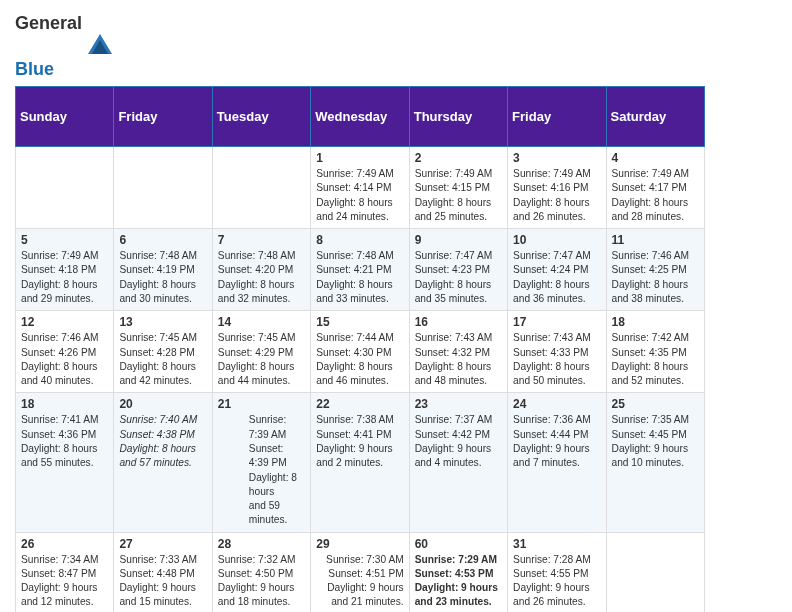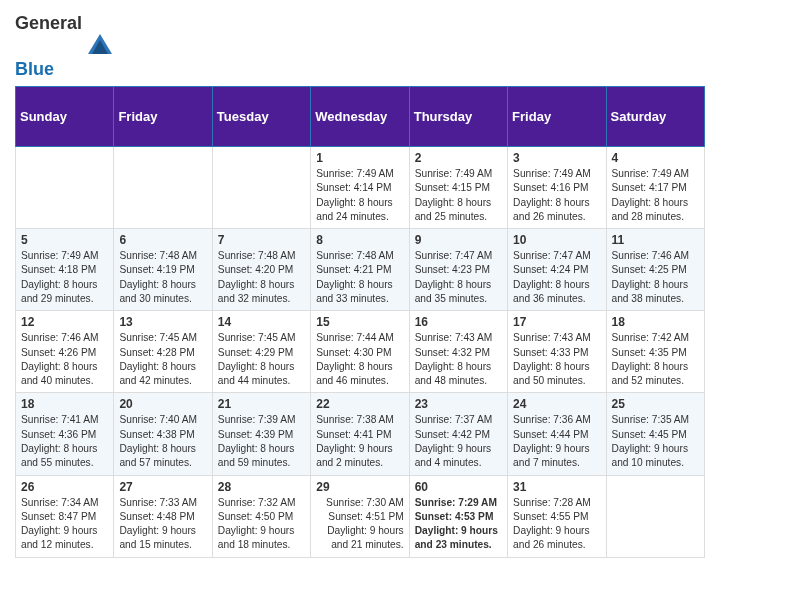--- a/index.html
+++ b/index.html
@@ -269,28 +269,28 @@
         <tr>
           <td>
             <span class="day-number">18</span>
             <div class="day-info" style="white-space: pre-line;">Sunrise: 7:41 AM
 Sunset: 4:36 PM
 Daylight: 8 hours
 and 55 minutes.</div>
           </td>
           <td>
             <span class="day-number">20</span>
-            <div class="day-info" style="white-space: pre-line;">Sunrise: 7:40 AM
+            <div class="day-info" style="white-space: pre-line; font-style: italic;">Sunrise: 7:40 AM
 Sunset: 4:38 PM
 Daylight: 8 hours
 and 57 minutes.</div>
           </td>
           <td>
             <span class="day-number">21</span>
-            <div class="day-info" style="white-space: pre-line;">Sunrise: 7:39 AM
+            <div class="day-info" style="white-space: pre-line; margin-left: 31px;">Sunrise: 7:39 AM
 Sunset: 4:39 PM
 Daylight: 8 hours
 and 59 minutes.</div>
           </td>
           <td>
             <span class="day-number">22</span>
             <div class="day-info" style="white-space: pre-line;">Sunrise: 7:38 AM
 Sunset: 4:41 PM
 Daylight: 9 hours
 and 2 minutes.</div>

